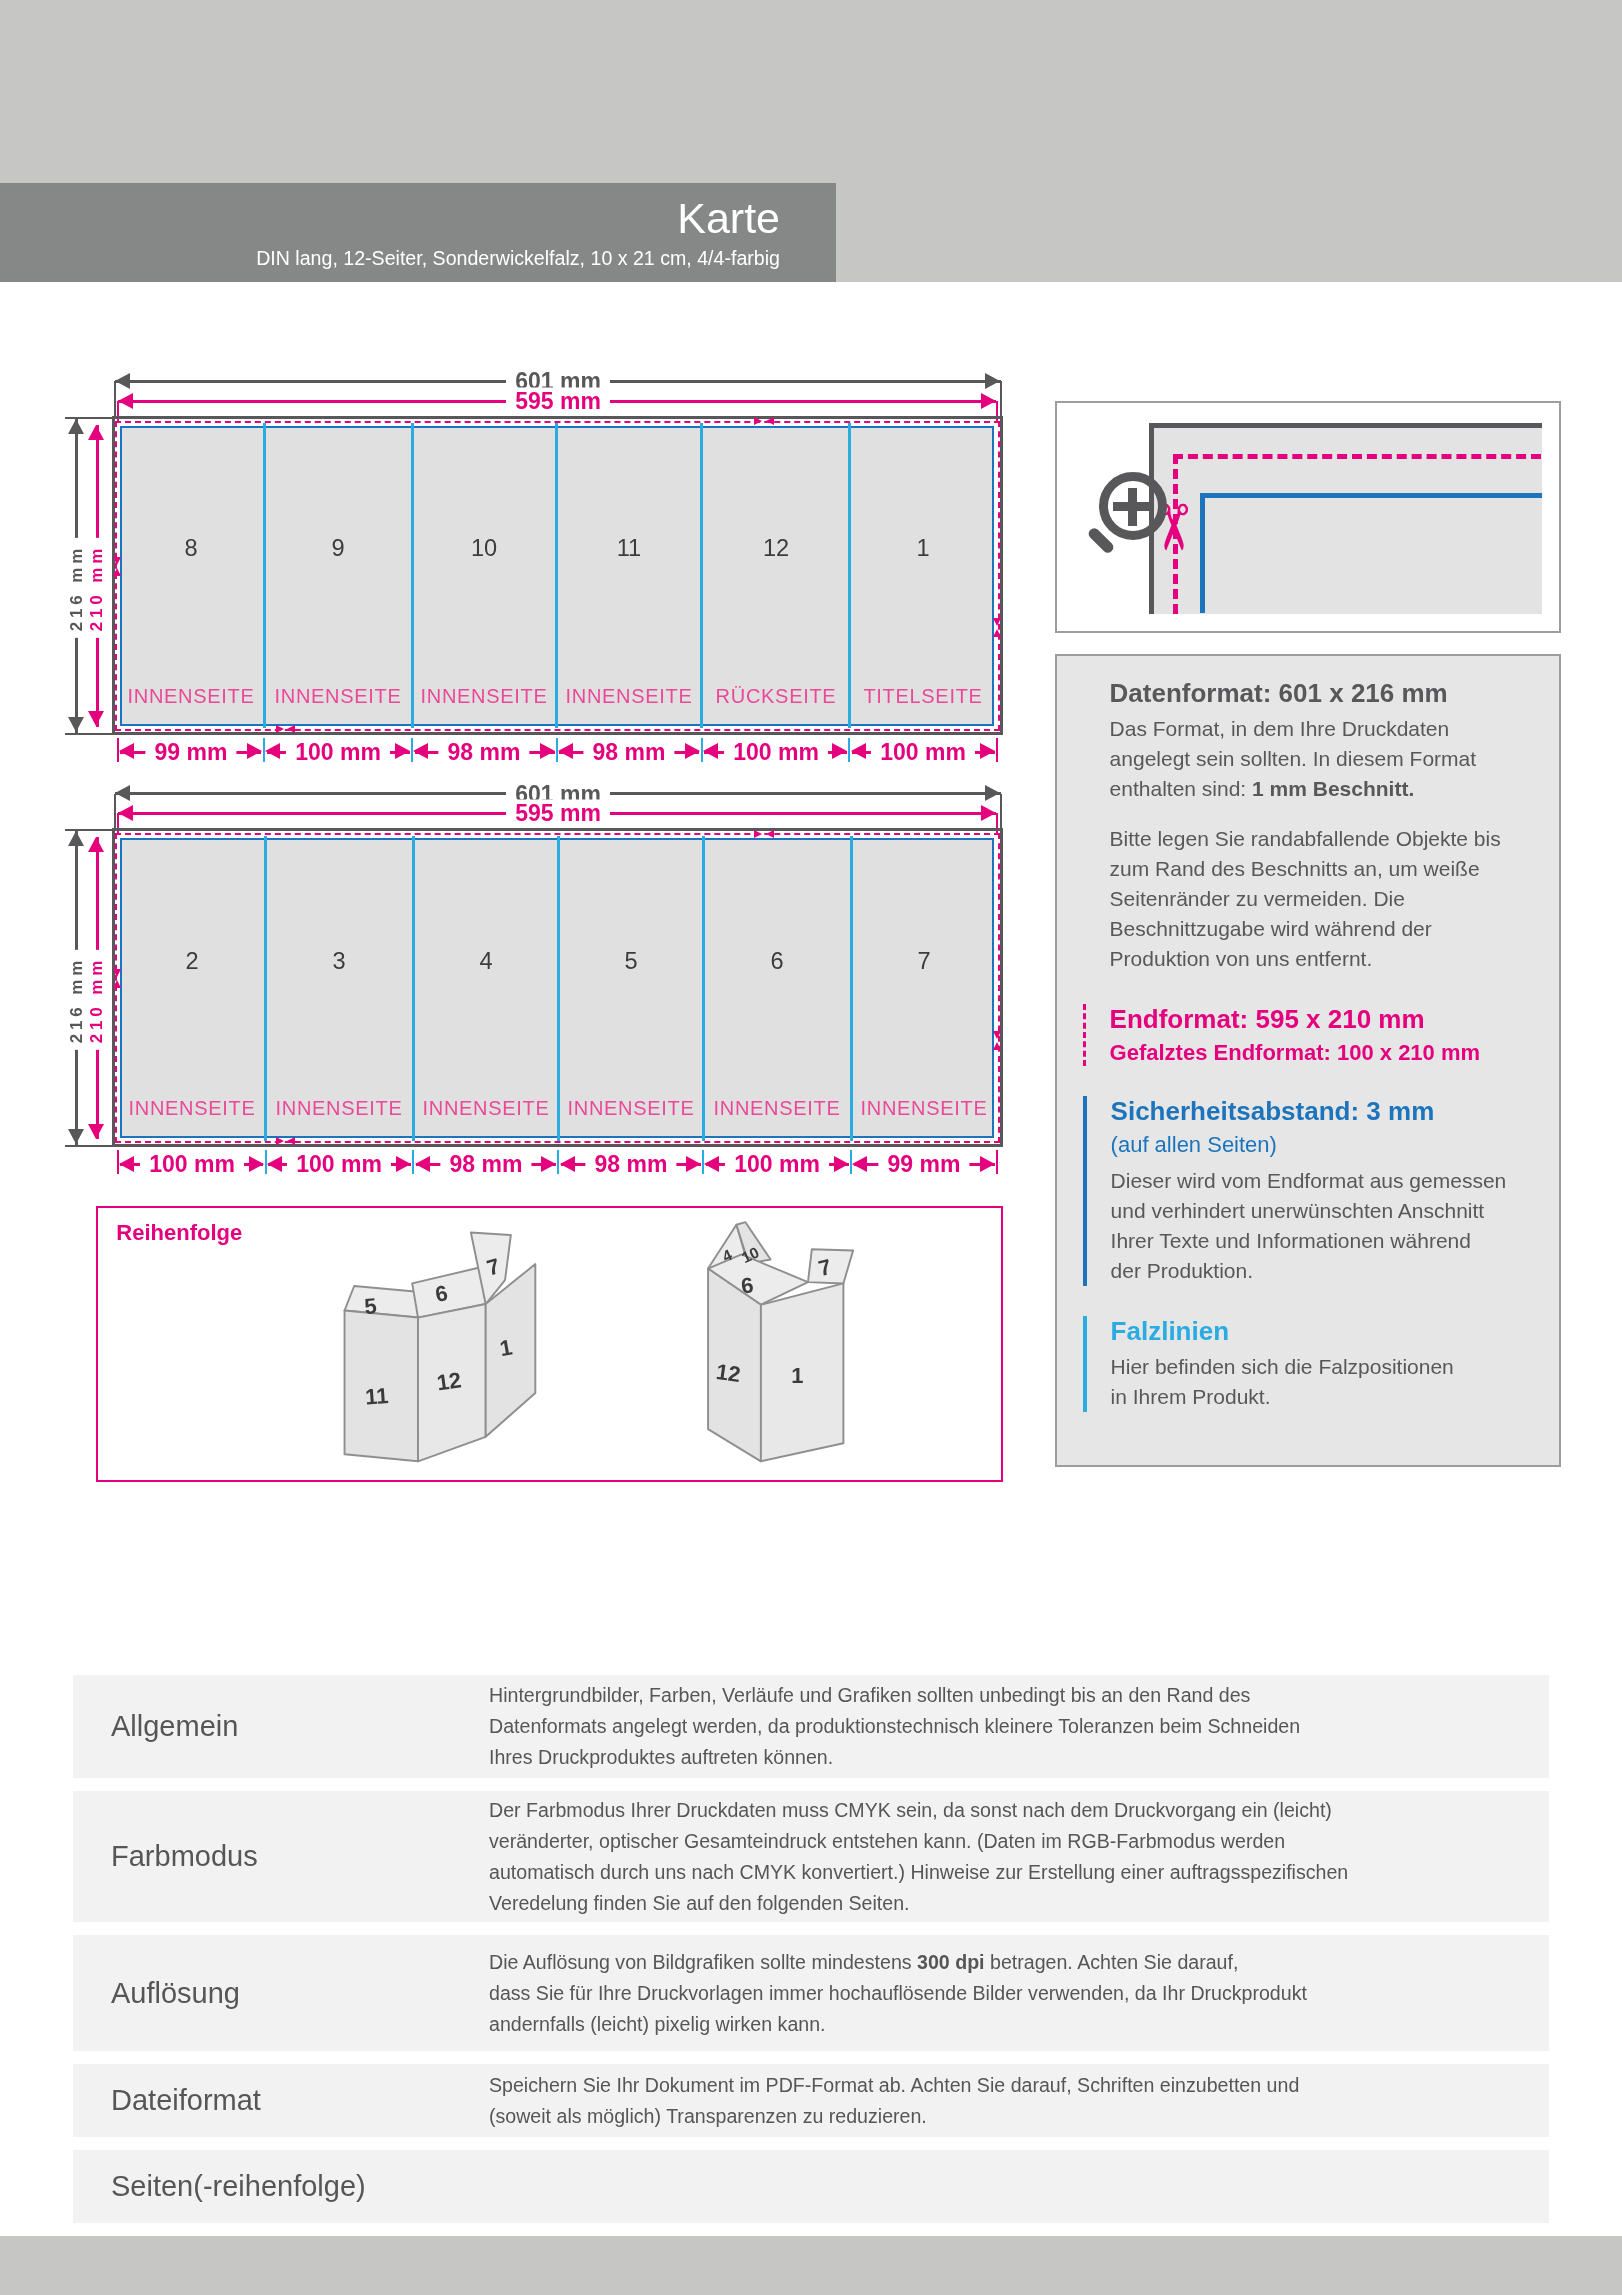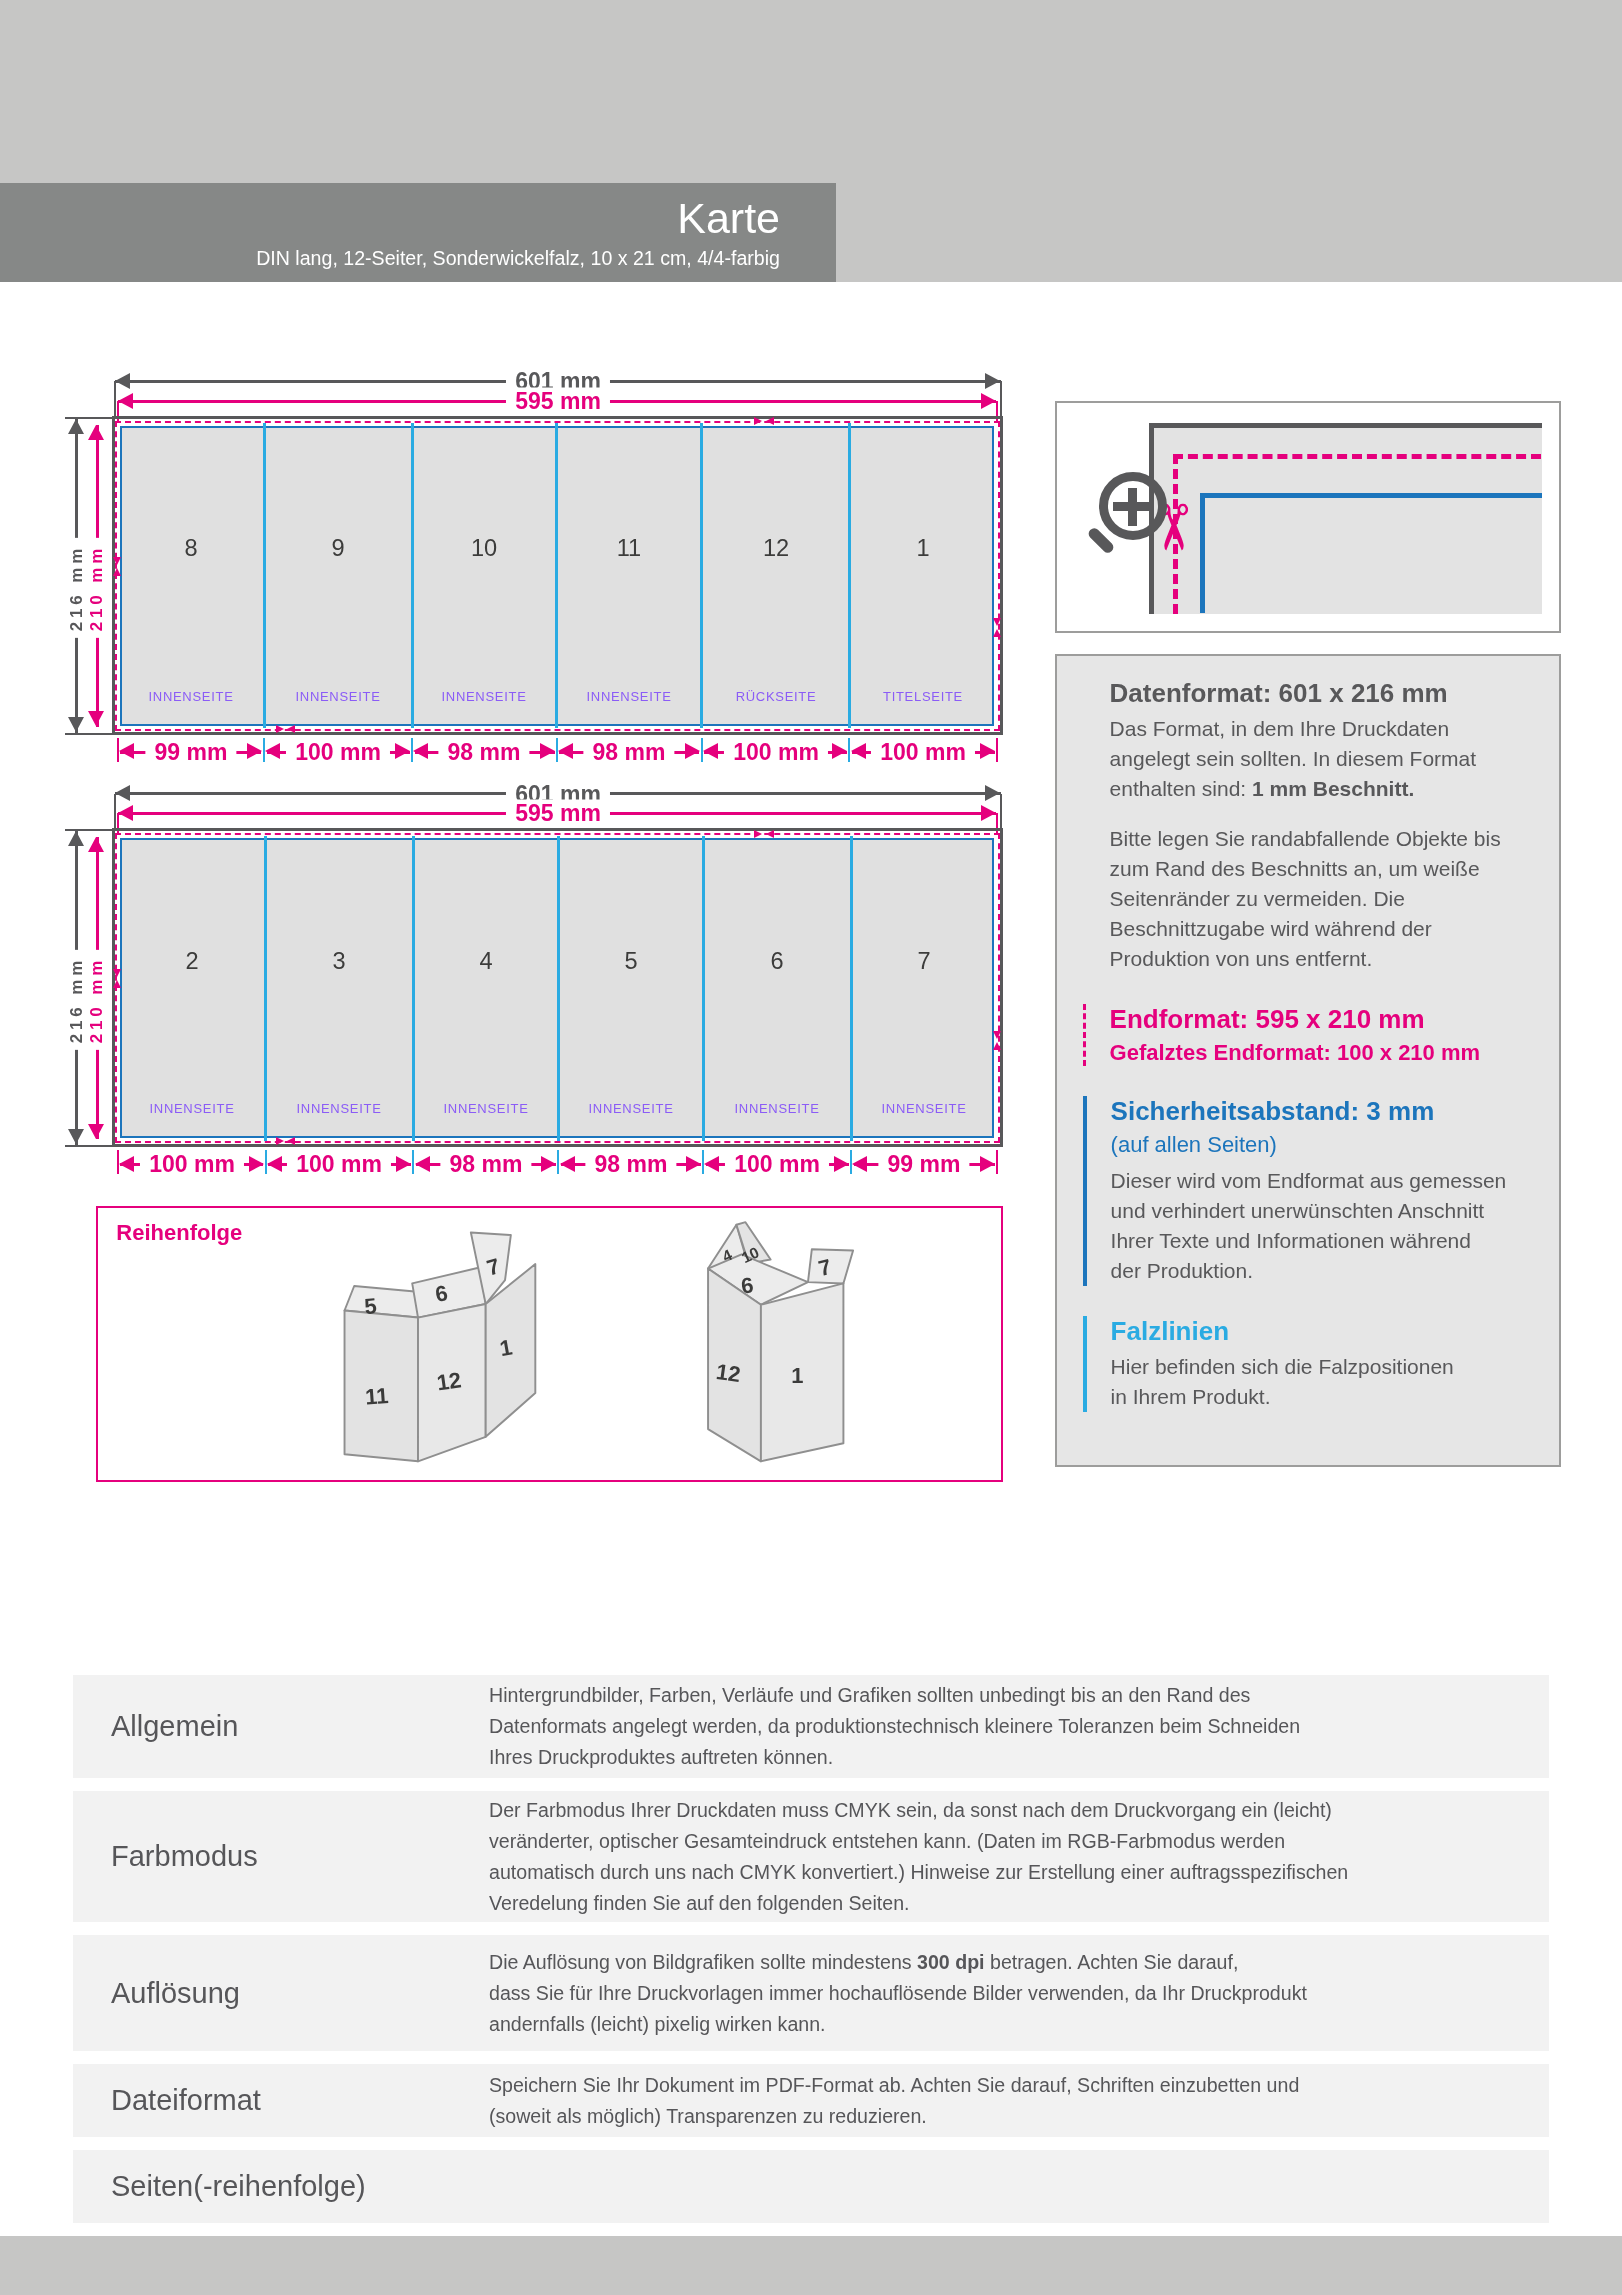--- a/index.html
+++ b/index.html
@@ -17,21 +17,21 @@
   .hdr-banner .sub{color:#fff;font-size:19.6px;margin-top:6.5px;}
   
   .ln{position:absolute;}
   .tri{position:absolute;width:0;height:0;border-style:solid;border-color:transparent;}
   .chip{position:absolute;transform:translate(-50%,-50%);background:#fff;padding:0 9.2px;
         font-size:23px;font-weight:700;white-space:nowrap;}
   .chip.rot{transform:translate(-50%,-50%) rotate(-90deg);font-weight:700;font-size:17px;
         letter-spacing:3.9px;padding:0 6.5px;}
   .rect{position:absolute;box-sizing:border-box;}
   .pnum{position:absolute;transform:translate(-50%,-50%);font-size:23.6px;color:#3c3c3b;}
-  .pside{position:absolute;transform:translate(-50%,-50%);font-size:13px;color:#8b5cf6;letter-spacing:0.7px;white-space:nowrap;}
+  .pside{position:absolute;transform:translate(-50%,-50%);font-size:20px;color:#ec4899;letter-spacing:0.7px;white-space:nowrap;}
   
   .falz-box{position:absolute;left:96px;top:1206px;width:907px;height:276px;background:#fff;
         border:2.6px solid #e5007d;box-sizing:border-box;}
   .falz-title{position:absolute;left:18.3px;top:11.8px;font-size:22px;font-weight:700;color:#e5007d;}
   .falz-svg{position:absolute;left:0;top:0;width:100%;height:100%;}
   .falz-svg polygon{stroke:#8f8f8f;stroke-width:3;stroke-linejoin:round;}
   .falz-svg text{font-family:"Liberation Sans",sans-serif;font-weight:700;fill:#3b3b3a;font-size:34px;}
   .falz-svg text.sm{font-size:24px;}
   
   .sb-white{position:absolute;left:1055px;top:401px;width:506px;height:232px;background:#fff;

